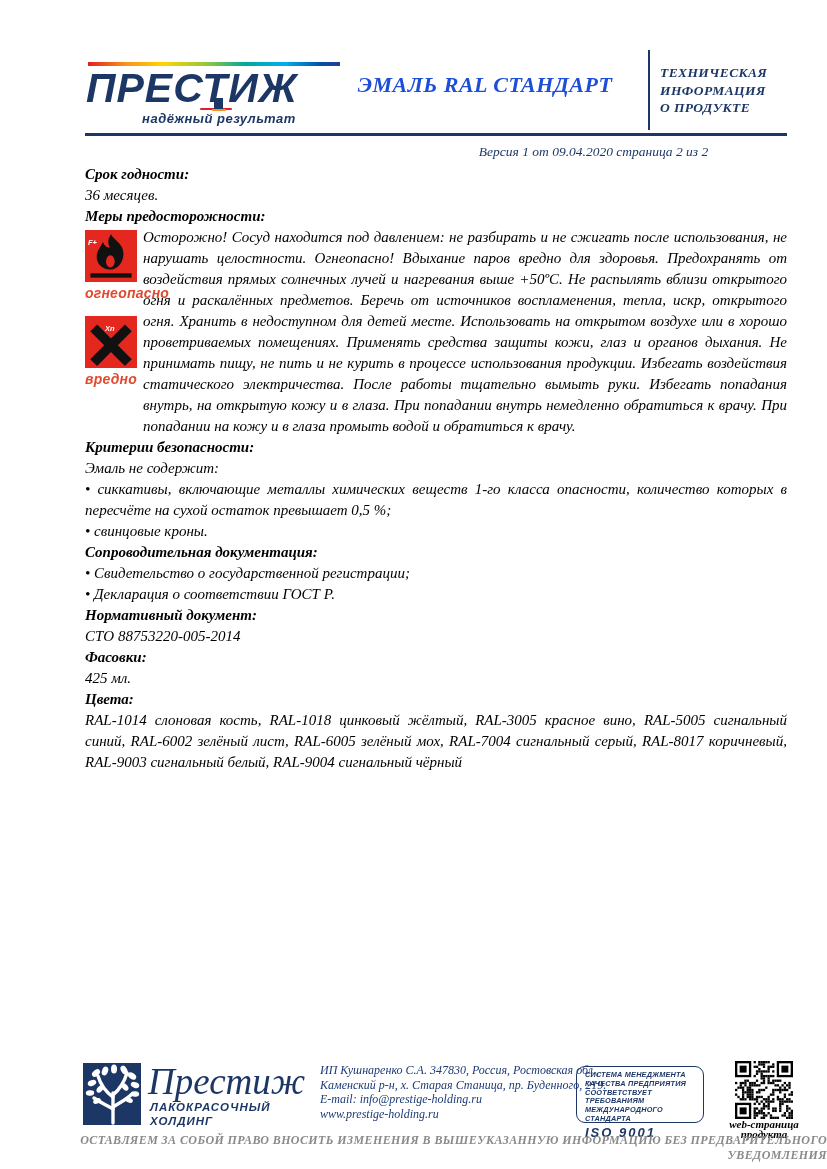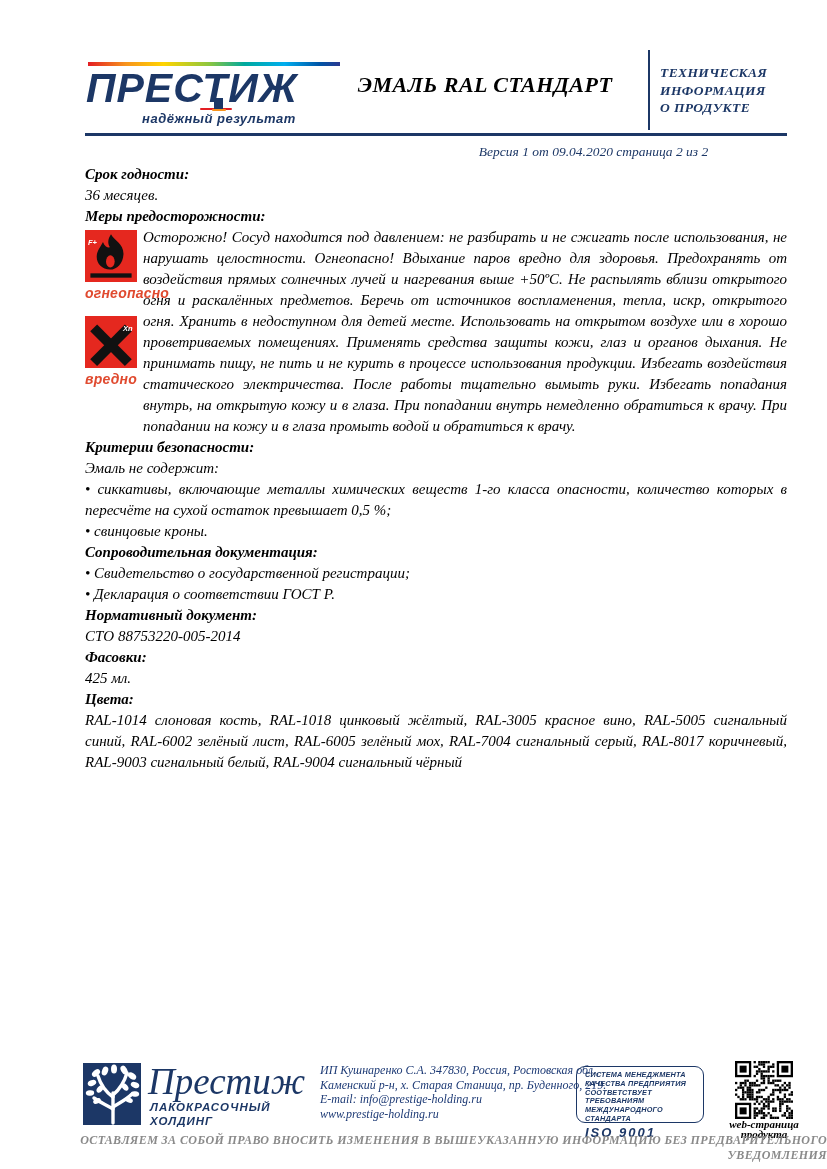--- a/index.html
+++ b/index.html
@@ -18,40 +18,40 @@
   .tagline-row { position:relative; height:18px; margin-top:0; display:flex; align-items:center;flex-direction:column; }
   .dash { display:inline-block; height:4px; border-radius:2px; }
   .dash.red { width:32px; background:#e31e24; margin-left:2px; }
   .p-descender { display:inline-block; width:9px; height:18px; background:#1c3766; margin:-12px 0 0 6px; }
   .dash.orange { width:14px; background:#f7941d; margin-left:7px; }
   .tagline { font-family:"Liberation Sans", sans-serif; font-size:13px; font-weight:700;
     color:#1c3766; margin-left:8px; letter-spacing:0.5px; }
   .grad-line { display:inline-block; flex:1; height:4px; border-radius:2px; margin-left:8px;
     background:linear-gradient(90deg,#39b54a,#00a99d,#00aeef,#0054a6); }
   .doc-title { position:absolute; left:330px; top:72px; width:310px; text-align:center;
-    font-size:22px; font-weight:700; color:#000000; letter-spacing:0.5px; }
+    font-size:22px; font-weight:700; color:#1d4ed8; letter-spacing:0.5px; }
   .header-vline { position:absolute; left:648px; top:50px; width:2px; height:80px; background:#1c3766; }
   .doc-type { position:absolute; left:660px; top:64px; font-size:13.5px; font-weight:700;
     color:#1c3766; line-height:17.5px; letter-spacing:0.4px; }
   .hrule { position:absolute; left:85px; top:133px; width:702px; height:3px; background:#1c3766; }
   .version { position:absolute; left:400px; top:144px; width:387px; text-align:center;
     font-size:13.5px; color:#1c3766; }
   
   main { position:absolute; left:85px; top:164px; width:702px; font-size:15px; line-height:21px; }
   main h3 { font-size:15px; font-weight:700; line-height:21px; }
   main p { line-height:21px; }
   .justify { text-align:justify; }
   .precautions { display:flex; align-items:flex-start; }
   .icon-col { width:58px; flex:0 0 58px; padding-top:3px; }
   .warn { width:52px; margin-bottom:12px; text-align:center; }
   .icon-square { position:relative; width:52px; height:52px; background:#e5281f; }
   .icon-code { position:absolute; top:2px; font-family:"Liberation Sans", sans-serif;
     font-size:7.5px; font-weight:700; color:#fff; }
   .icon-square .tl { left:3px; }
-  .icon-square .tc { left:38px; }
+  .icon-square .tc { left:20px; }
   .warn-caption { font-family:"Liberation Sans", sans-serif; font-size:14px; font-weight:700;
     color:#e04a2f; margin-top:1px; letter-spacing:0.2px; }
   .prec-text { flex:1; }
   
   .tree-logo { position:absolute; left:83px; top:1063px; width:58px; height:62px; background:#1c3766; }
   .brand-name { position:absolute; left:148px; top:1062px; font-size:37px; line-height:40px; color:#1c3766; }
   .brand-sub { position:absolute; left:150px; top:1101px; font-family:"Liberation Sans", sans-serif;
     font-size:11.5px; font-weight:700; color:#1c3766; line-height:13.5px; letter-spacing:1px; }
   .address { position:absolute; left:320px; top:1063px; font-size:12px; line-height:14.5px; color:#1d3a75; }
   .iso-badge { position:absolute; left:576px; top:1066px; width:128px; height:57px;

